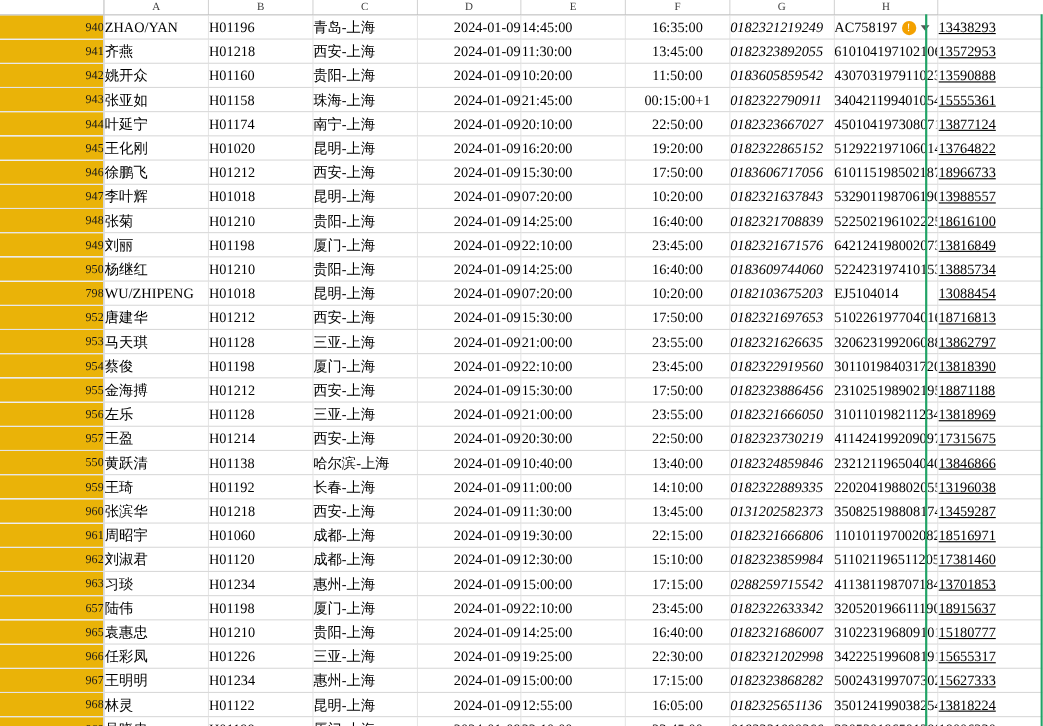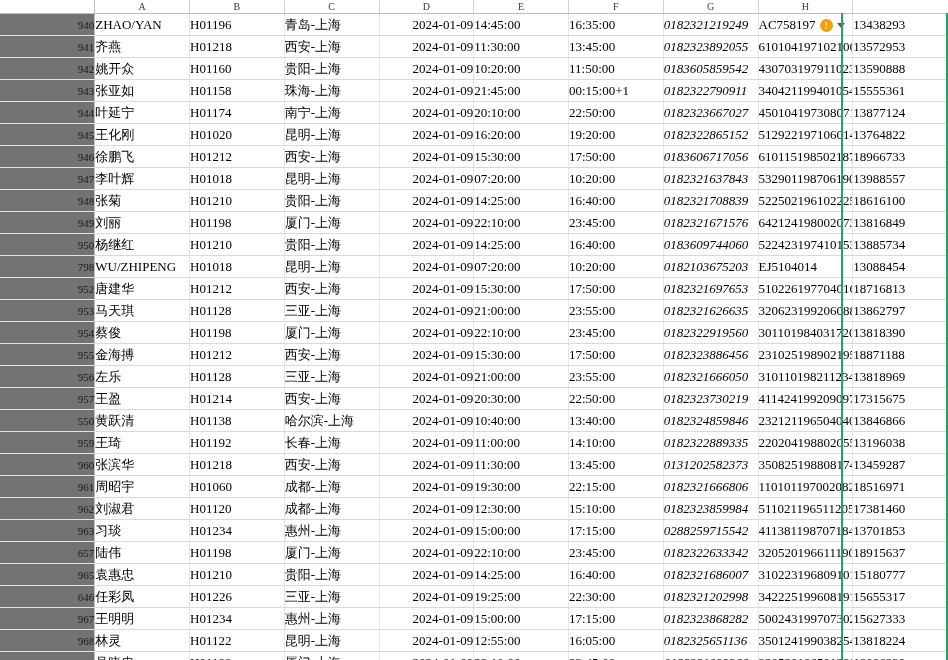--- a/index.html
+++ b/index.html
@@ -42,21 +42,21 @@
     color: #3a3a3a;
     font-family: "Liberation Serif", serif;
   }
   tr.colheader td.corner {
     background: #ffffff;
     border-right: 1px solid #bfbfbf;
   }
   
   td.rownum {
     width: 26px;
-    background: #737373;
+    background: #eab308;
     border-right: 1px solid #bfbfbf;
     border-bottom: 1px solid #e3e3e3;
     text-align: right;
     padding-right: 2px;
     font-size: 11px;
     font-family: "Liberation Serif", serif;
     color: #1a1a1a;
     font-weight: bold;
   }
   td.cell {
@@ -67,24 +67,24 @@
     color: #000000;
     padding-left: 2px;
     vertical-align: middle;
     line-height: 20px;
   }
   td.c-name   { width: 78px; }
   td.c-code   { width: 62px; }
   td.c-route  { width: 108px; }
   td.c-date   { width: 112px; text-align: right; }
   td.c-t1     { width: 90px; }
-  td.c-t2     { width: 94px; }
+  td.c-t2     { width: 94px; text-align: center; }
   td.c-num1   { width: 112px; font-style: italic; }
   td.c-num2   { width: 150px; }
-  td.c-num3   { width: 116px; }
+  td.c-num3   { width: 116px; text-decoration: underline; }
 
   
   td.sep { border-right: 1px solid #e6e6e6; }
   .sel-left-border {
     position: absolute;
     top: 13px;
     left: 841px;
     width: 0;
     height: 647px;
     border-left: 2px solid #21a366;
@@ -449,21 +449,21 @@
           <td class="cell sep c-code"><span>H01210</span></td>
           <td class="cell sep c-route"><span>贵阳-上海</span></td>
           <td class="cell sep c-date"><span>2024-01-09</span></td>
           <td class="cell sep c-t1"><span>14:25:00</span></td>
           <td class="cell sep c-t2"><span>16:40:00</span></td>
           <td class="cell sep c-num1"><span>0182321686007</span></td>
           <td class="cell sep c-num2"><span>310223196809101216</span></td>
           <td class="cell sep c-num3"><span>15180777</span></td>
         </tr>
         <tr>
-          <td class="rownum">646</td>
+          <td class="rownum">966</td>
           <td class="cell sep c-name"><span>任彩凤</span></td>
           <td class="cell sep c-code"><span>H01226</span></td>
           <td class="cell sep c-route"><span>三亚-上海</span></td>
           <td class="cell sep c-date"><span>2024-01-09</span></td>
           <td class="cell sep c-t1"><span>19:25:00</span></td>
           <td class="cell sep c-t2"><span>22:30:00</span></td>
           <td class="cell sep c-num1"><span>0182321202998</span></td>
           <td class="cell sep c-num2"><span>342225199608191589</span></td>
           <td class="cell sep c-num3"><span>15655317</span></td>
         </tr>

